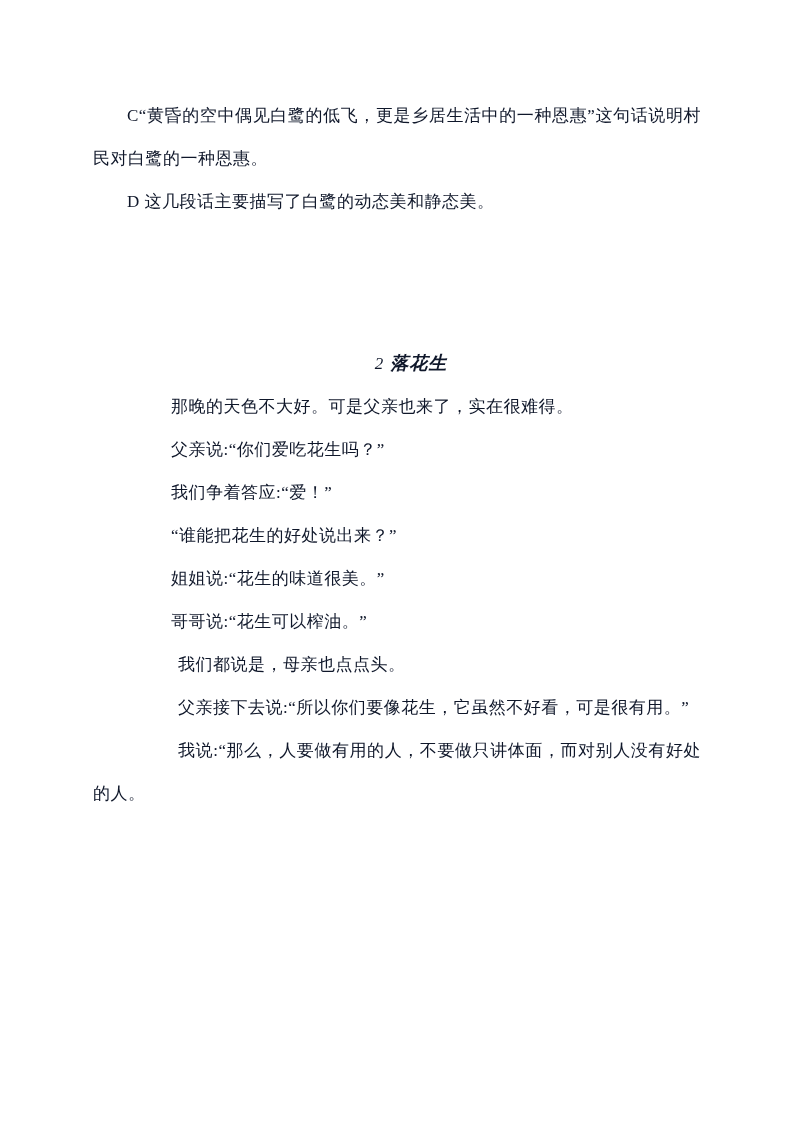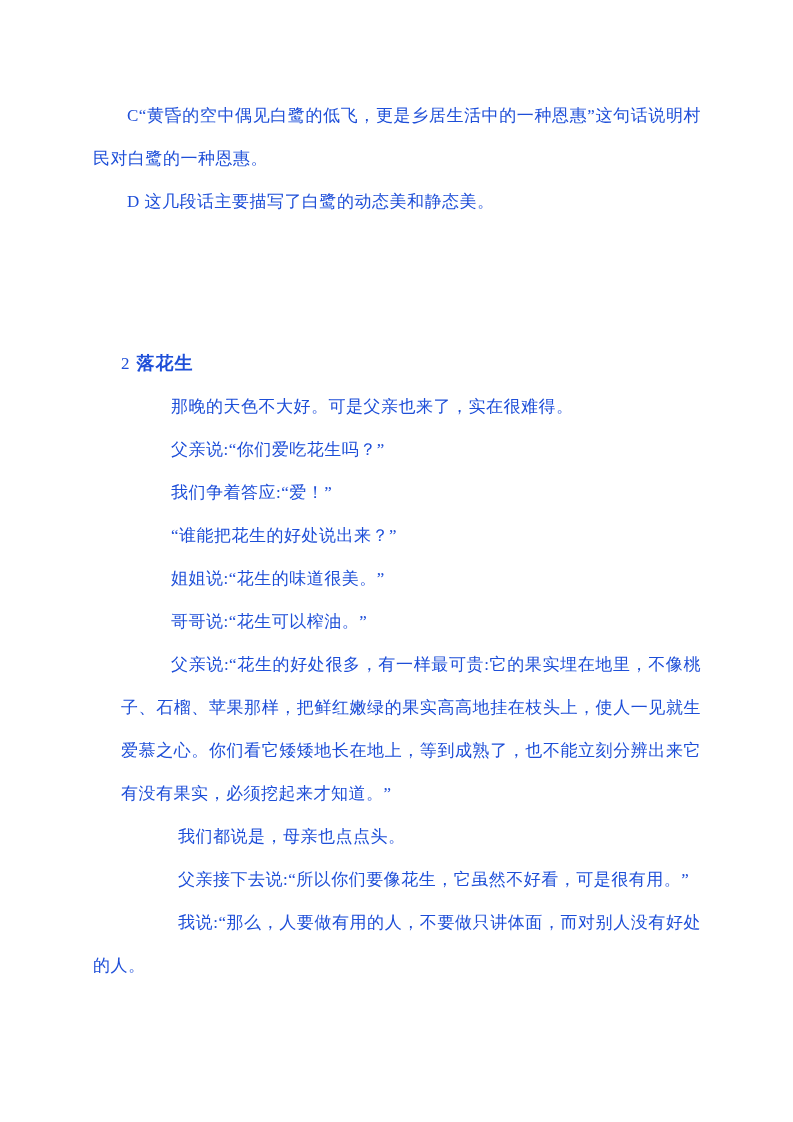--- a/index.html
+++ b/index.html
@@ -11,40 +11,42 @@
     width: 793px;
     height: 1122px;
     font-family: "Liberation Serif", "DejaVu Serif", serif;
   }
   .page {
     box-sizing: border-box;
     width: 793px;
     height: 1036px;
     padding: 94px 92px 0 93px;
     background: #ffffff;
-    color: #1d4ed8;
+    color: #0f172a;
     overflow: hidden;
   }
   .para {
     margin: 0;
     font-size: 17px;
     line-height: 43px;
     text-align: justify;
     letter-spacing: 0.5px;
   }
   .indent-sm { text-indent: 34px; }   
   .indent-md { text-indent: 50px; margin-left: 28px; }   
   .indent-lg { text-indent: 85px; }   
   .lesson-title {
     margin: 119px 0 0 0;
+    text-align: center;
     text-indent: 28px;
     font-size: 17px;
     font-weight: normal;
     line-height: 43px;
     white-space: nowrap;
+    font-style: italic;
   }
   .lesson-number {
     font-weight: normal;
     margin-right: 7px;
   }
   .lesson-name {
     font-weight: bold;
     font-size: 18px;
     letter-spacing: 1px;
   }
@@ -59,18 +61,17 @@
   <p class="para indent-sm">D 这几段话主要描写了白鹭的动态美和静态美。</p>
 
   <h2 class="lesson-title"><span class="lesson-number">2</span><span class="lesson-name">落花生</span></h2>
 
   <p class="para indent-md">那晚的天色不大好。可是父亲也来了，实在很难得。</p>
   <p class="para indent-md">父亲说:“你们爱吃花生吗？”</p>
   <p class="para indent-md">我们争着答应:“爱！”</p>
   <p class="para indent-md">“谁能把花生的好处说出来？”</p>
   <p class="para indent-md">姐姐说:“花生的味道很美。”</p>
   <p class="para indent-md">哥哥说:“花生可以榨油。”</p>
-  <p class="para indent-md">父亲说:“花生的好处很多，有一样最可贵:它的果实埋在地里，不像桃子、石榴、苹果那样，把鲜红嫩绿的果实高高地挂在枝头上，使人一见就生爱慕之心。你们看它矮矮地长在地上，等到成熟了，也不能立刻分辨出来它有没有果实，必须挖起来才知道。”</p>
   <p class="para indent-lg">我们都说是，母亲也点点头。</p>
   <p class="para indent-lg">父亲接下去说:“所以你们要像花生，它虽然不好看，可是很有用。”</p>
   <p class="para indent-lg">我说:“那么，人要做有用的人，不要做只讲体面，而对别人没有好处的人。</p>
 
 </div>
 
 </body></html>

